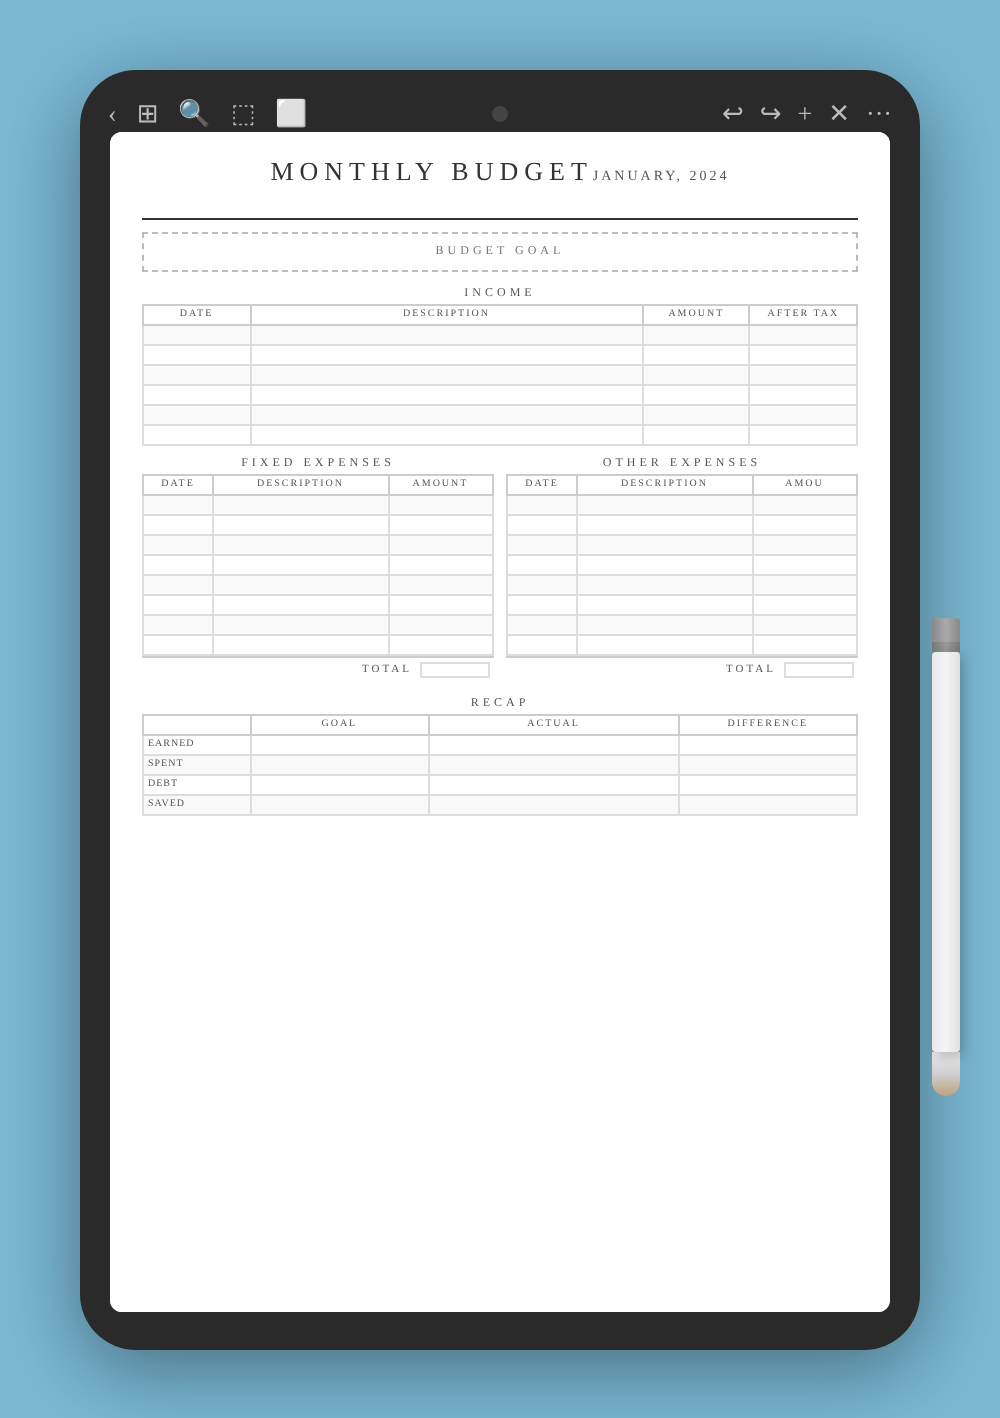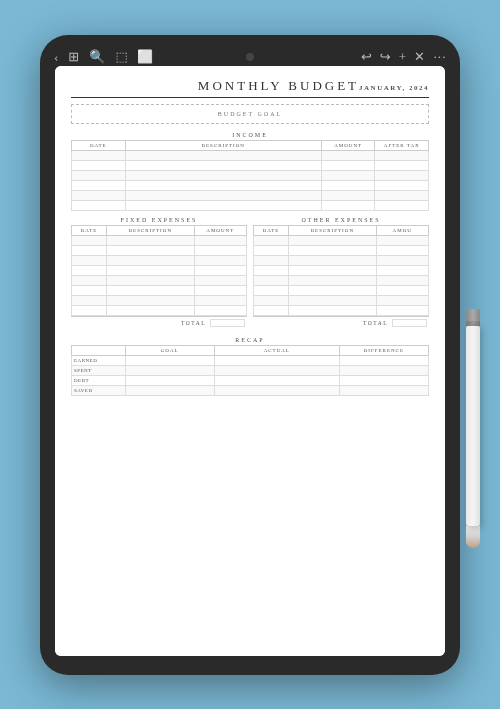--- a/index.html
+++ b/index.html
@@ -83,41 +83,40 @@
     .document {
       width: 100%;
       height: 100%;
       background: #fff;
       padding: 12px 16px 8px 16px;
       overflow: hidden;
     }
 
     .doc-header {
       display: flex;
-      justify-content: flex-end;
+      justify-content: center;
       align-items: baseline;
       margin-bottom: 6px;
       border-bottom: 1.5px solid #333;
-      padding-bottom: 3px;
+      padding-bottom: 15px;
     }
 
     .doc-title {
       font-size: 13px;
       letter-spacing: 3px;
       color: #333;
       font-weight: normal;
       text-transform: uppercase;
     }
 
     .doc-date {
       font-size: 7px;
       letter-spacing: 1.5px;
       color: #555;
       text-transform: uppercase;
-      font-weight: bold;
     }
 
     .budget-goal-section {
       margin-bottom: 8px;
     }
 
     .budget-goal-box {
       border: 1px dashed #bbb;
       height: 20px;
       display: flex;

